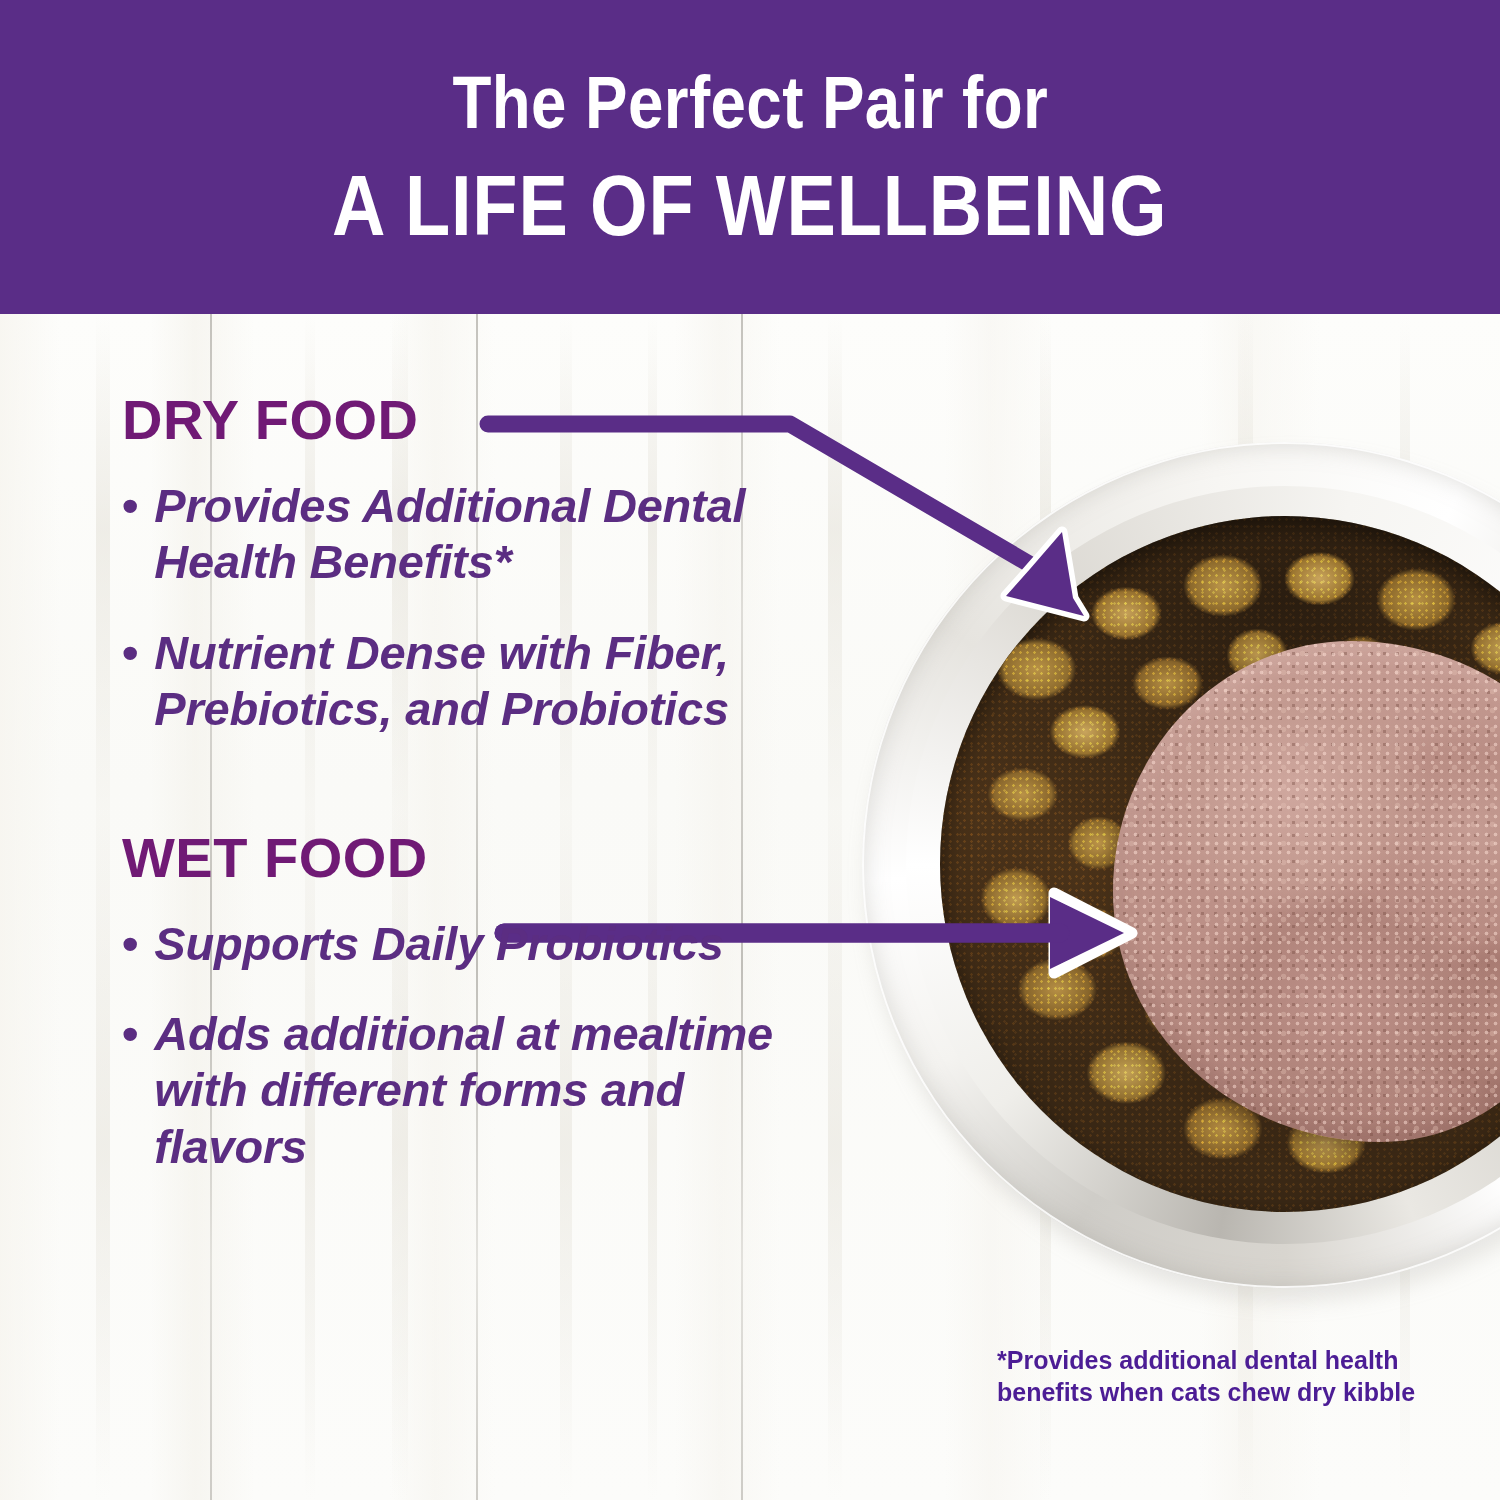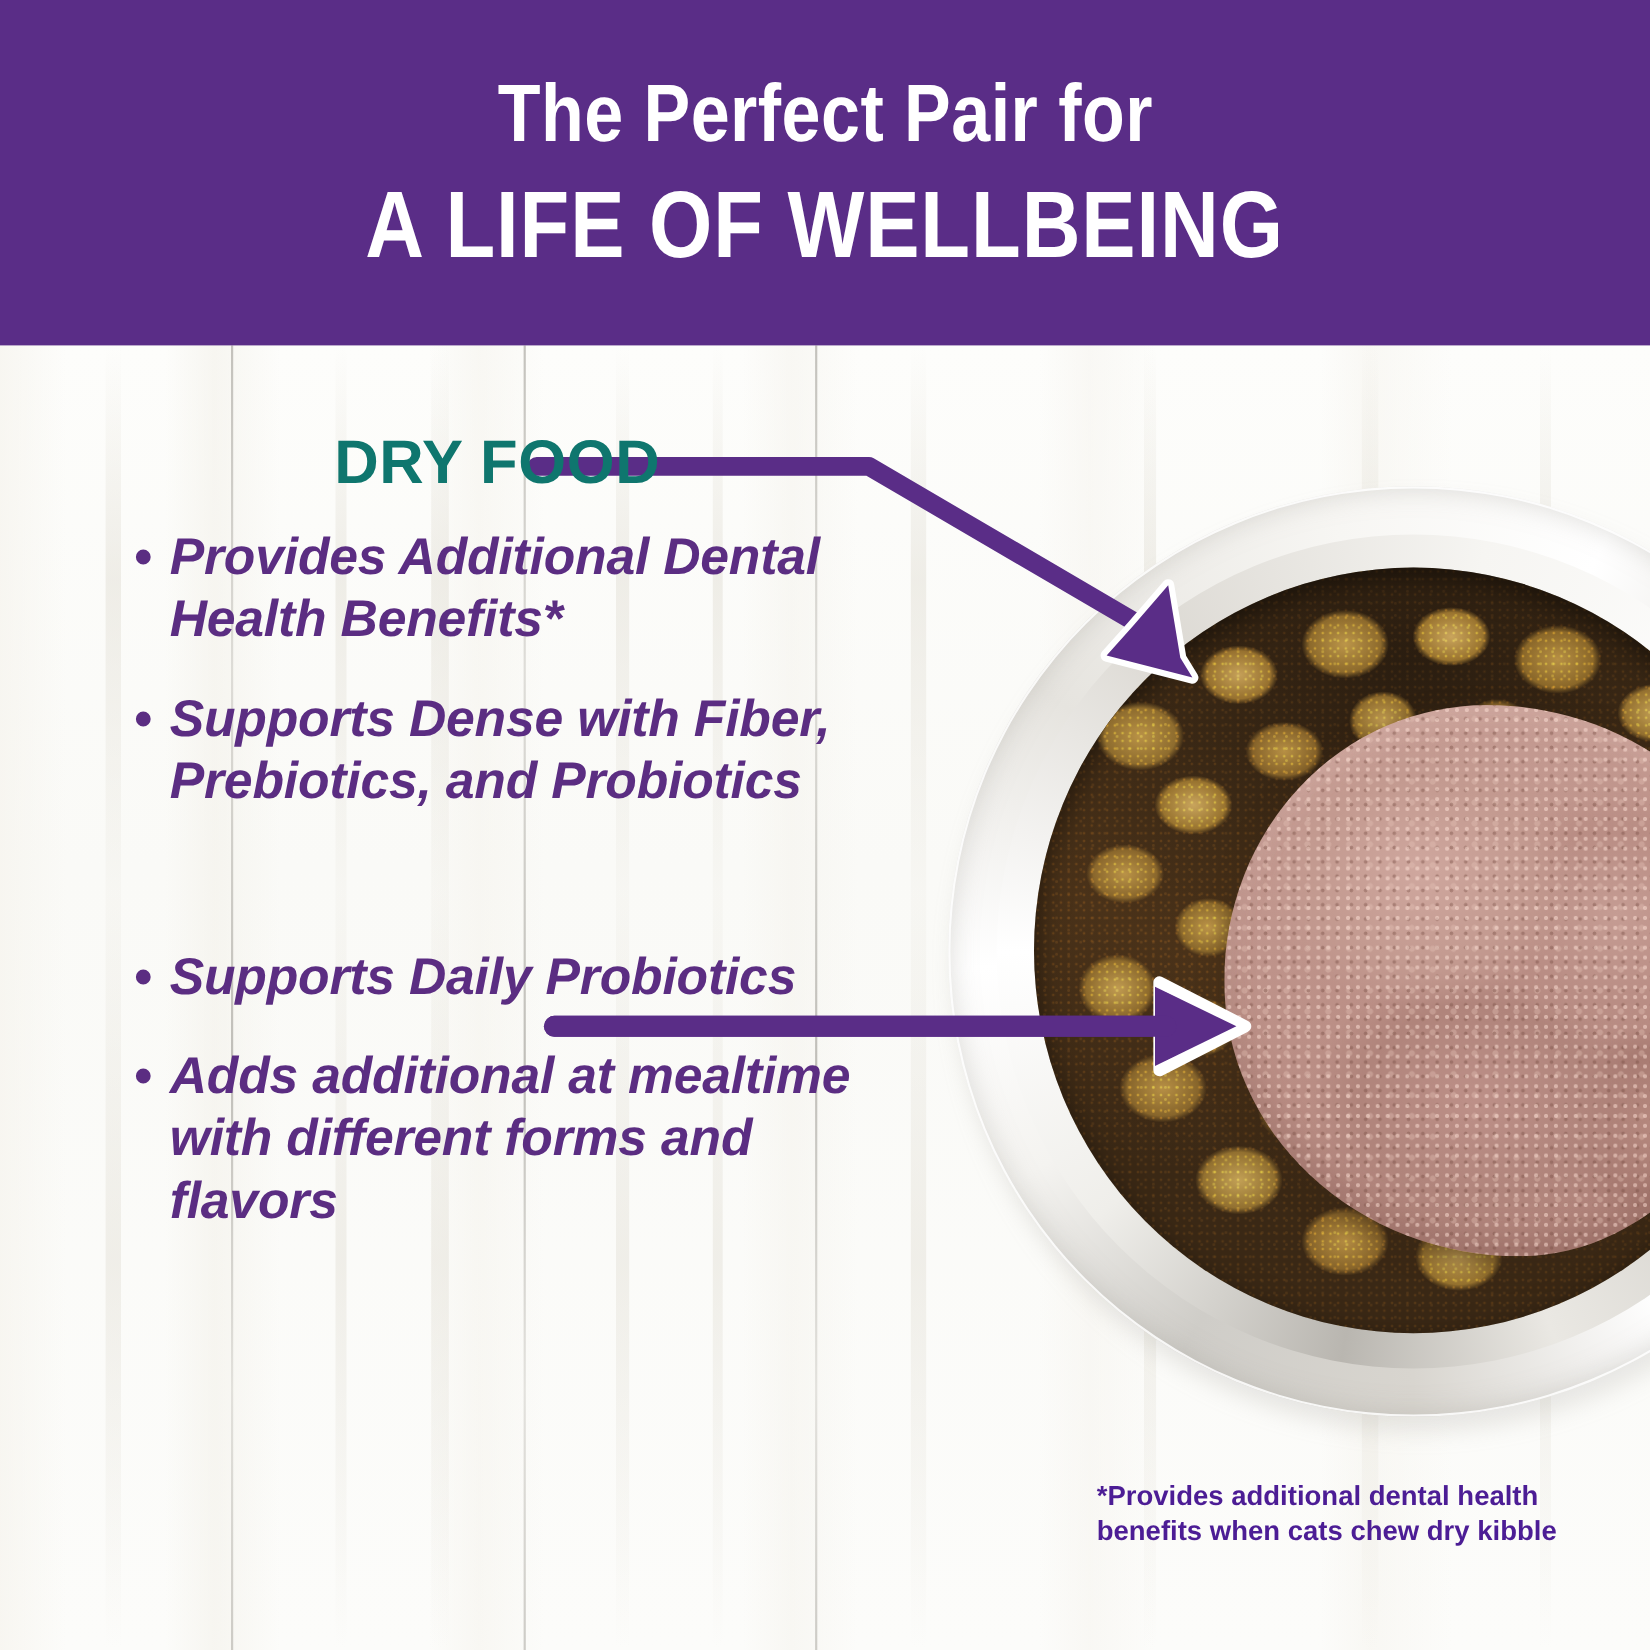--- a/index.html
+++ b/index.html
@@ -231,27 +231,26 @@
   }
 
   
   .content-col {
     position:absolute;
     left:122px; top:392px;
     width:660px;
     z-index:6;
   }
   .section-head {
-    color:#0f766e;
+    color:#701a75;
     font-size:56px;
     font-weight:700;
     letter-spacing:.5px;
     line-height:1;
     white-space:nowrap;
-    text-align:center;
   }
   .bullet-list { margin-top:30px; }
   .bullet-item {
     display:flex;
     color:#5B2D82;
     font-size:47px;
     font-weight:700;
     line-height:1.20;
     margin-bottom:34px;
     letter-spacing:-0.2px;
@@ -340,28 +339,29 @@
 
     <div>
       <div class="section-head">DRY FOOD</div>
       <div class="bullet-list">
         <div class="bullet-item">
           <span class="bullet-dot">•</span>
           <span class="bullet-text">Provides Additional Dental Health Benefits*</span>
         </div>
         <div class="bullet-item">
           <span class="bullet-dot">•</span>
-          <span class="bullet-text">Supports Dense with Fiber, Prebiotics, and Probiotics</span>
+          <span class="bullet-text">Nutrient Dense with Fiber, Prebiotics, and Probiotics</span>
         </div>
       </div>
     </div>
 
     <div class="section-gap"></div>
 
     <div>
+      <div class="section-head">WET FOOD</div>
       <div class="bullet-list">
         <div class="bullet-item">
           <span class="bullet-dot">•</span>
           <span class="bullet-text">Supports Daily Probiotics</span>
         </div>
         <div class="bullet-item">
           <span class="bullet-dot">•</span>
           <span class="bullet-text">Adds additional at mealtime with different forms and flavors</span>
         </div>
       </div>

